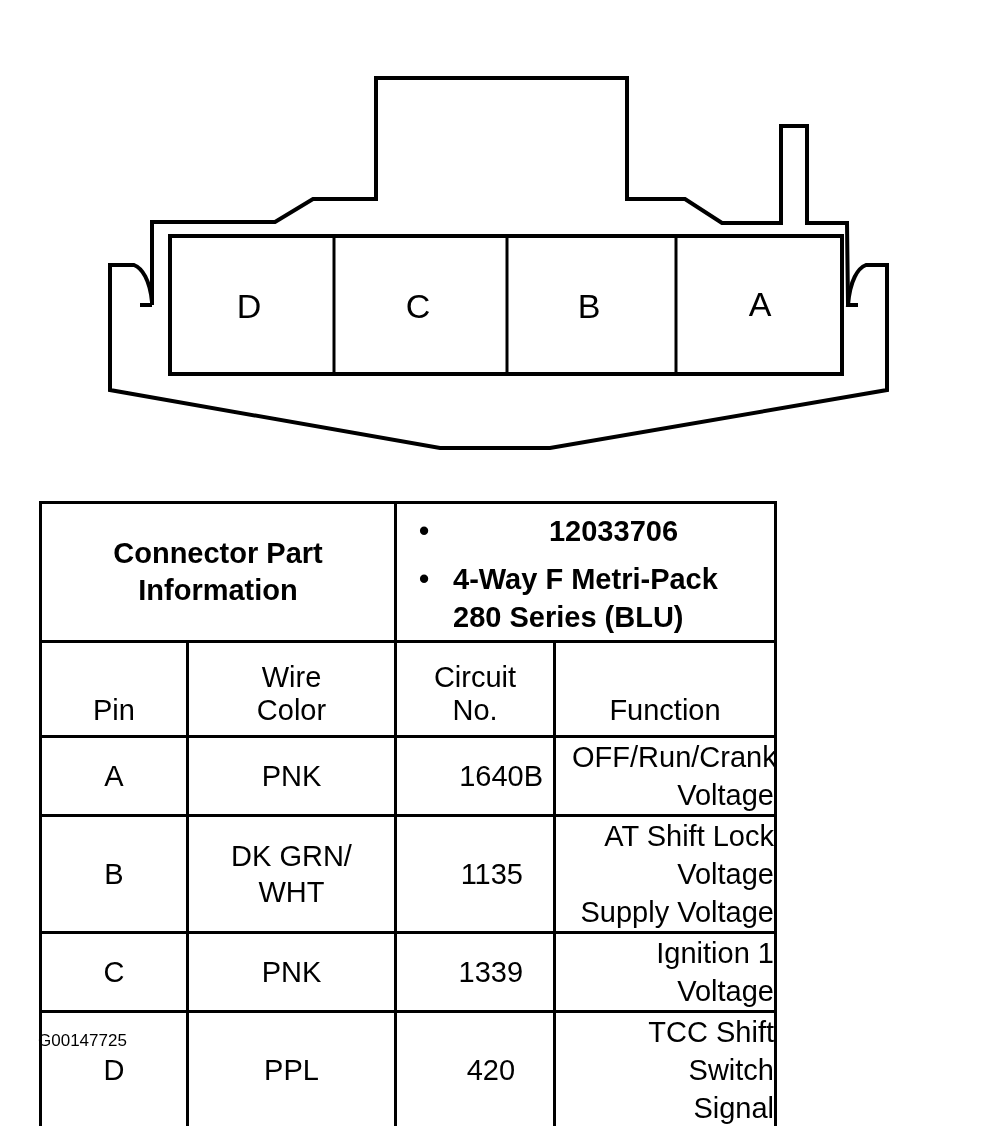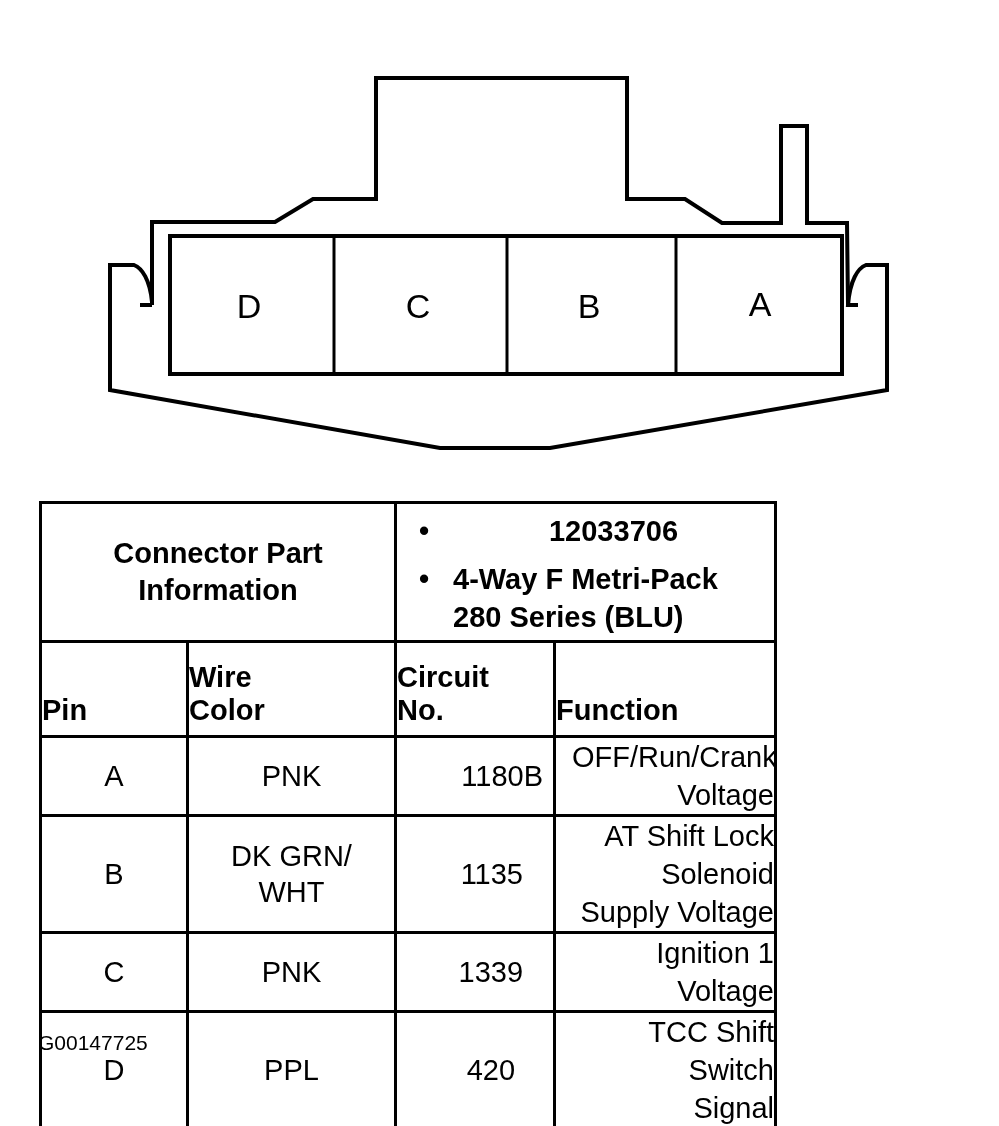--- a/index.html
+++ b/index.html
@@ -1,34 +1,34 @@
 <!DOCTYPE html>
 <html><head>
 <meta charset="utf-8">
 <style>
   html, body { margin:0; padding:0; background:#ffffff; }
   body { width:999px; height:1126px; position:relative; overflow:hidden; font-family:"Liberation Sans", sans-serif; color:#000; }
   #connector { position:absolute; left:0; top:0; width:999px; height:470px; }
   .pin-label { position:absolute; font-size:34px; text-align:center; width:60px; }
   table.info { position:absolute; left:39px; top:501px; width:738px; border-collapse:collapse; border:3px solid #000; table-layout:fixed; }
   table.info td { border:3px solid #000; font-size:29px; padding:0; }
-  .hdr { font-weight:bold; }
+  .hdr { font-weight:normal; text-align:center; }
   .cpi { height:136px; font-weight:bold; text-align:center; line-height:37px; }
   .cpi-right { font-weight:bold; vertical-align:top; padding:8px 0 0 56px !important; line-height:38px; }
   .bullet-item { position:relative; }
   .bullet-item::before { content:"•"; position:absolute; left:-34px; }
   .colhdr td { height:84px; vertical-align:bottom; padding-bottom:8px !important; }
   .c { text-align:center; }
   .r { text-align:right; padding-right:10px !important; }
   .l { text-align:right; padding-left:16px !important; line-height:38px; }
   .row-a td { height:49px; }
   .row-b td { height:82px; }
   .row-c td { height:51px; }
   .row-d td { height:81px; }
-  .footer-code { position:absolute; left:38px; top:1031px; font-size:21px; }
+  .footer-code { position:absolute; left:38px; top:1031px; font-size:17px; }
 </style>
 </head>
 <body>
 
 <svg id="connector" viewBox="0 0 999 470" xmlns="http://www.w3.org/2000/svg">
   <g fill="none" stroke="#000" stroke-width="4" stroke-linejoin="miter">
 
     <path d="M152 302 L152 222 L275 222 L313 199 L376 199 L376 78 L627 78 L627 199 L685 199 L722 223 L781 223 L781 126 L807 126 L807 223 L847 223 L848 305"></path>
 
     <path d="M152 305 L152 302 C150 280 142 268 134 265 L110 265 L110 390 L440 448 L550 448 L887 390 L887 265 L866 265 C858 268 850 280 848 305 L858 305"></path>
@@ -72,32 +72,32 @@
     </td>
     <td class="hdr">
       <div>Circuit</div>
           <div>No.</div>
     </td>
     <td class="hdr"><span>Function</span></td>
   </tr>
   <tr class="row-a">
     <td class="c">A</td>
     <td class="c">PNK</td>
-    <td class="r">1180B</td>
+    <td class="r">1640B</td>
     <td class="l">OFF/Run/Crank Voltage</td>
   </tr>
   <tr class="row-b">
     <td class="c">B</td>
     <td class="c" style="line-height:36px;">
       <div>DK GRN/</div>
           <div>WHT</div>
     </td>
     <td class="r" style="padding-right:30px !important;">1135</td>
     <td class="l">
-      <div>AT Shift Lock Solenoid</div>
+      <div>AT Shift Lock Voltage</div>
           <div>Supply Voltage</div>
     </td>
   </tr>
   <tr class="row-c">
     <td class="c">C</td>
     <td class="c">PNK</td>
     <td class="r" style="padding-right:30px !important;">1339</td>
     <td class="l">Ignition 1 Voltage</td>
   </tr>
   <tr class="row-d">

